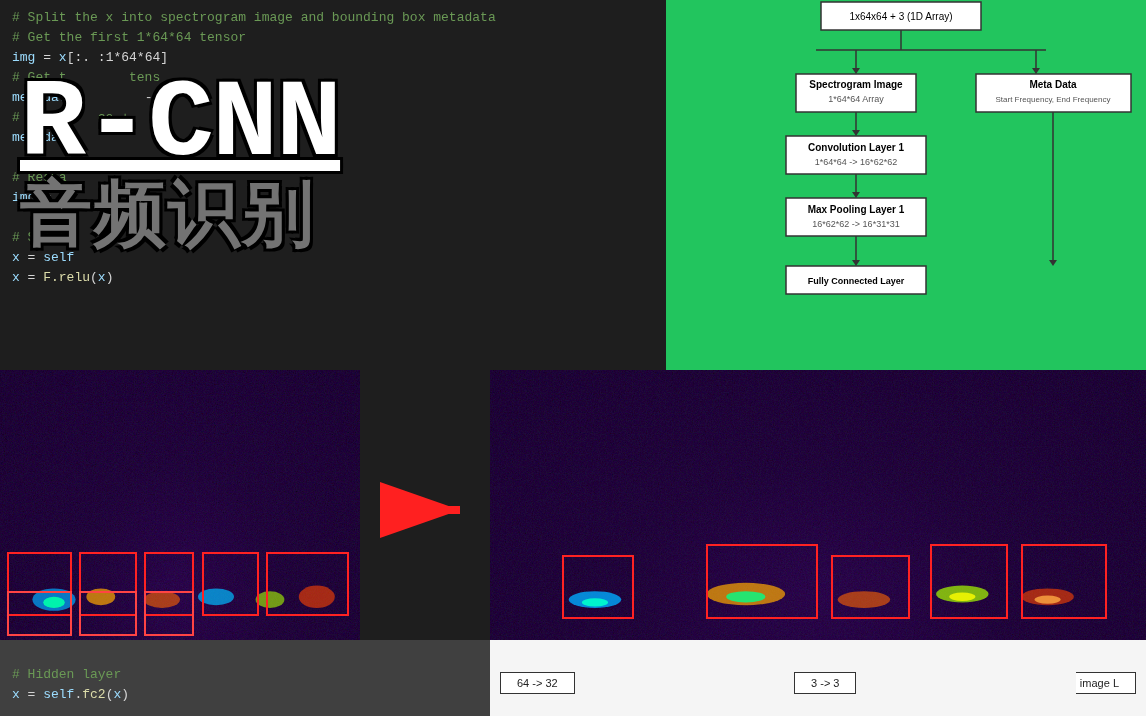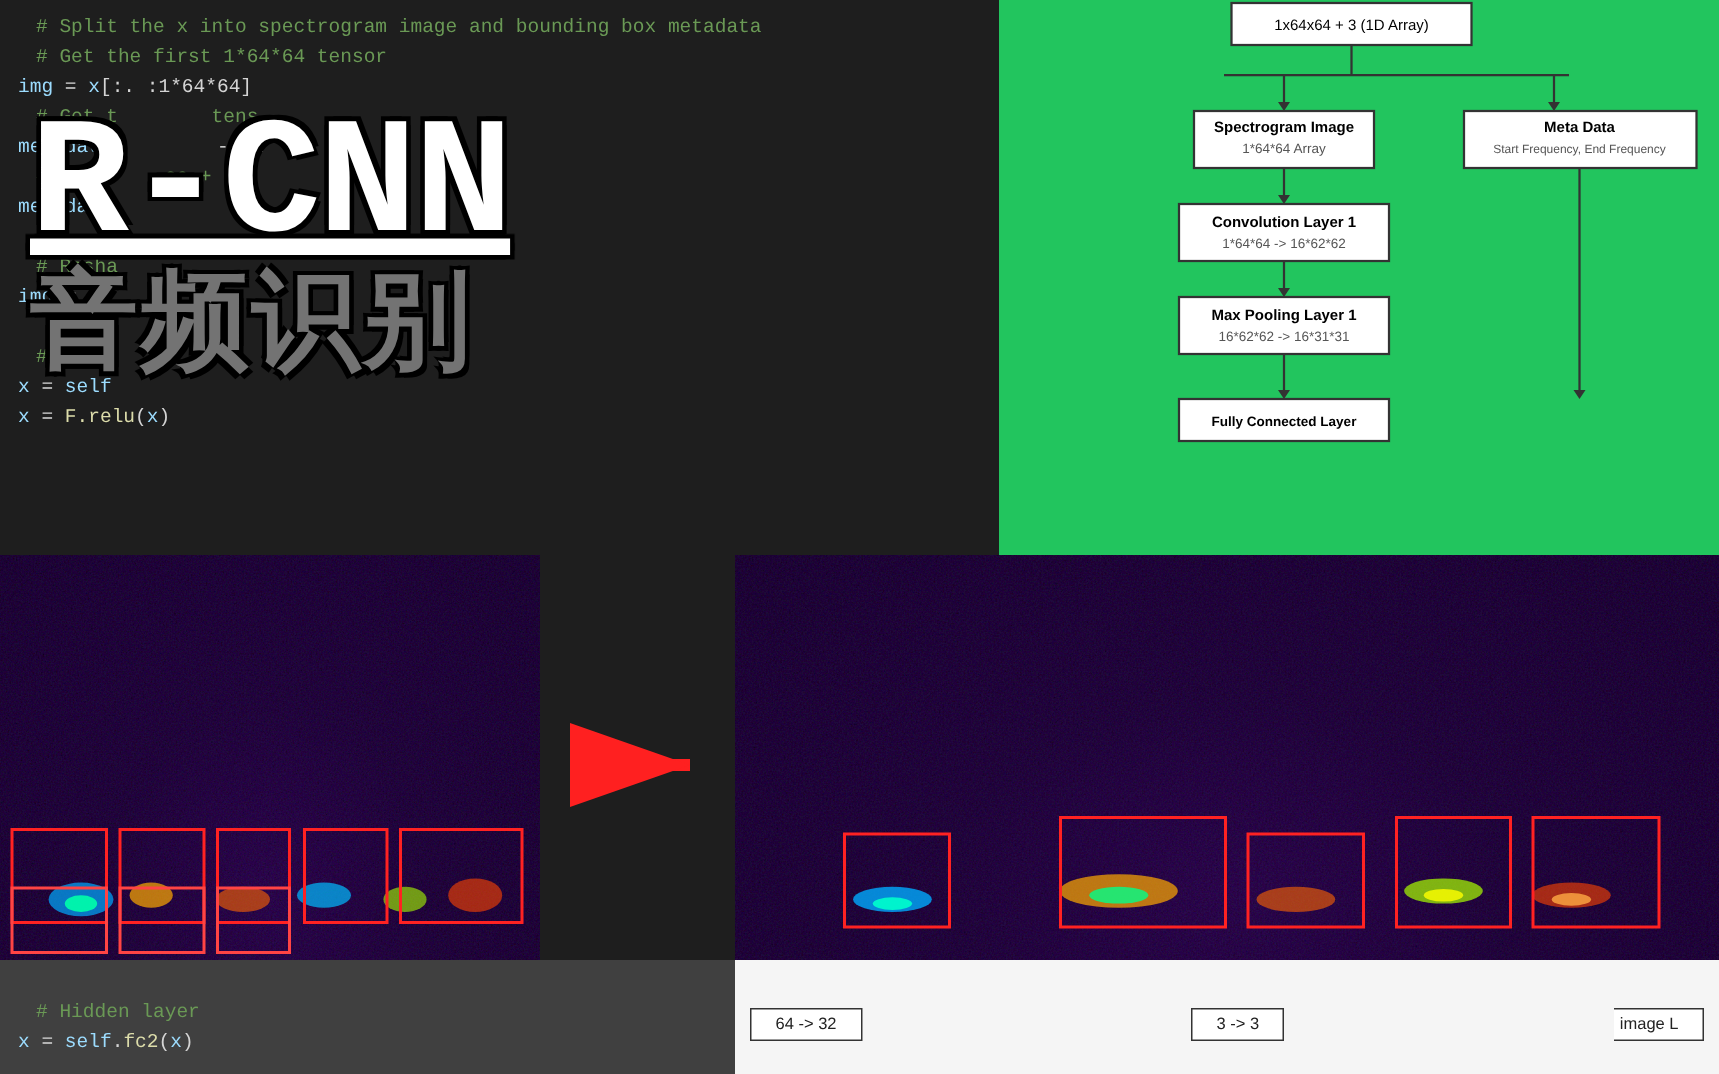--- a/index.html
+++ b/index.html
@@ -25,21 +25,21 @@
       overflow: hidden;
     }
 
     .code-line {
       font-size: 13px;
       line-height: 20px;
       color: #d4d4d4;
       white-space: pre;
     }
 
-    .code-comment { color: #6a9955; margin-left: 12px; }
+    .code-comment { color: #6a9955; }
     .code-var { color: #9cdcfe; }
     .code-func { color: #dcdcaa; text-align: center; }
 
     
     .diagram-panel {
       position: absolute;
       right: 0;
       top: 0;
       width: 480px;
       height: 370px;

